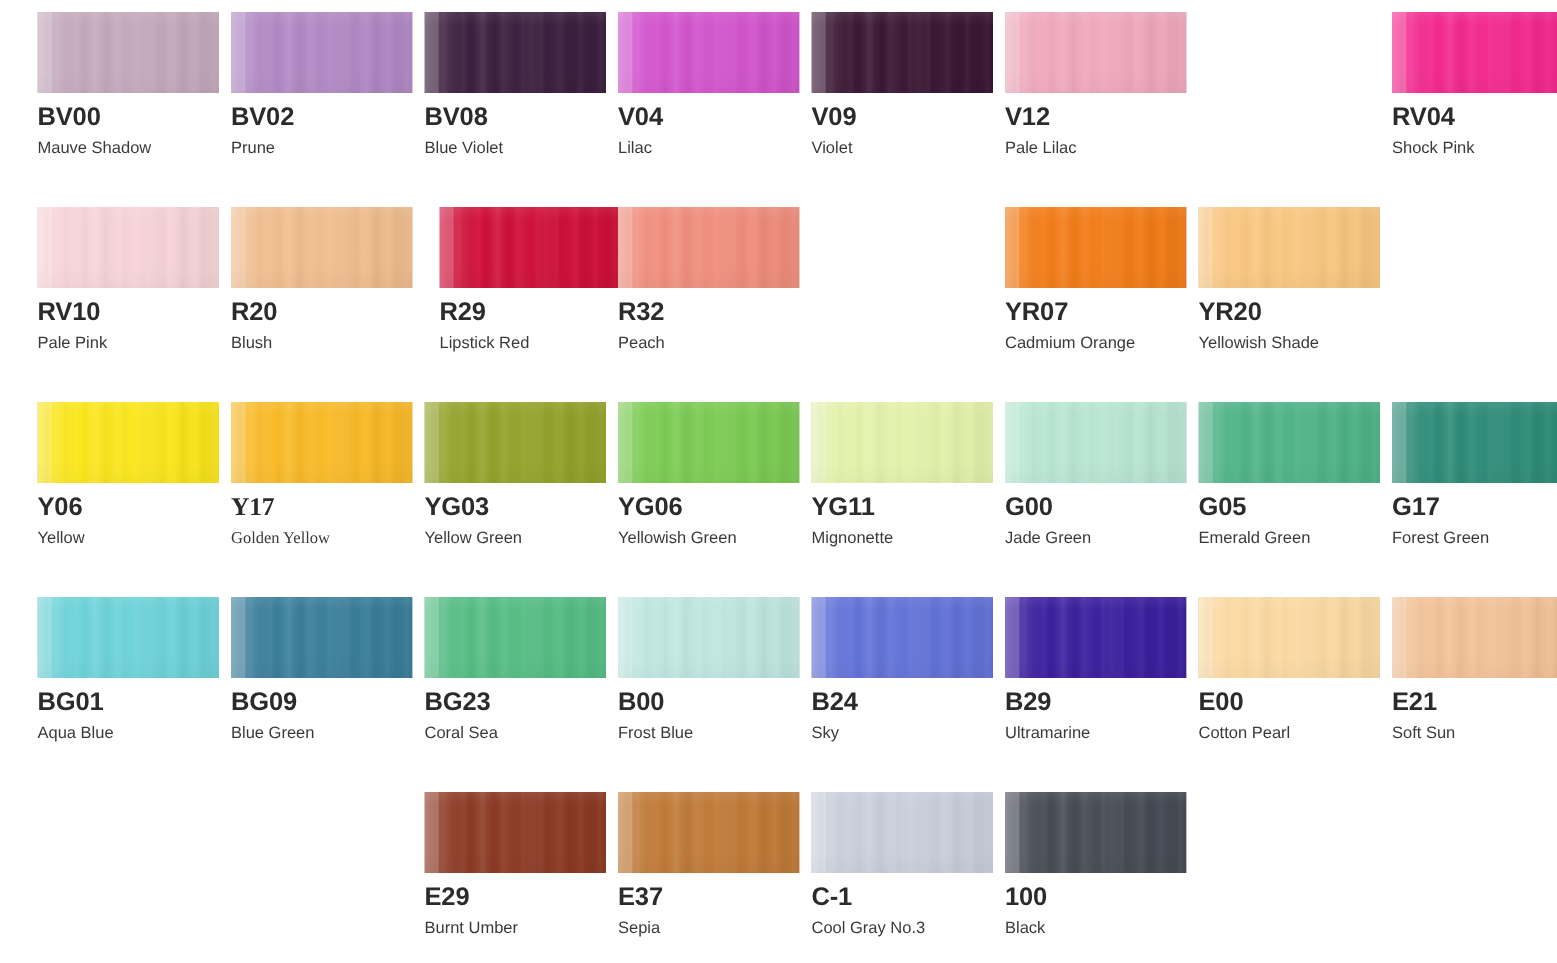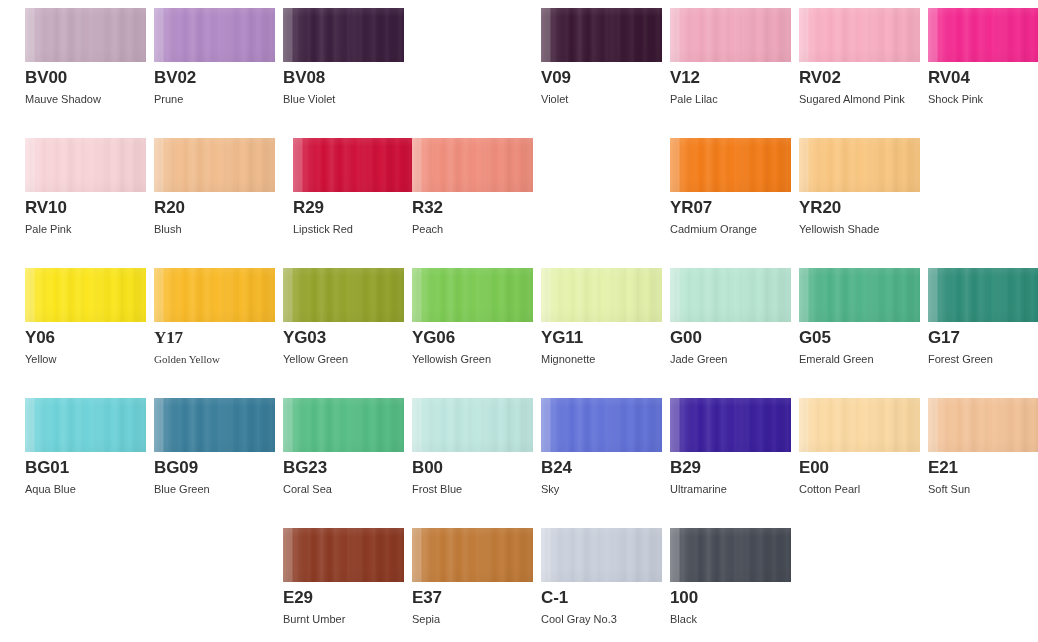--- a/index.html
+++ b/index.html
@@ -138,50 +138,50 @@
     <div class="cell" style="left: 258px; top: 0px;">
       <div class="swatch">
         <div class="base" style="background: rgb(60, 31, 63);"></div>
         <div class="streaks"></div>
         <div class="streaks2"></div>
         <div class="vshade"></div>
       </div>
       <div class="code">BV08</div>
       <div class="name">Blue Violet</div>
     </div>
+    <div class="cell" style="left: 387px; top: 0px;">
+      <div class="swatch">
+        <div class="base" style="background: rgb(210, 84, 205);"></div>
+        <div class="streaks"></div>
+        <div class="streaks2"></div>
+        <div class="vshade"></div>
+      </div>
+      <div class="code">V04</div>
+      <div class="name">Lilac</div>
+    </div>
     <div class="cell" style="left: 516px; top: 0px;">
       <div class="swatch">
         <div class="base" style="background: rgb(58, 23, 51);"></div>
         <div class="streaks"></div>
         <div class="streaks2"></div>
         <div class="vshade"></div>
       </div>
       <div class="code">V09</div>
       <div class="name">Violet</div>
     </div>
     <div class="cell" style="left: 645px; top: 0px;">
       <div class="swatch">
         <div class="base" style="background: rgb(240, 168, 189);"></div>
         <div class="streaks"></div>
         <div class="streaks2"></div>
         <div class="vshade"></div>
       </div>
       <div class="code">V12</div>
       <div class="name">Pale Lilac</div>
     </div>
-    <div class="cell" style="left: 774px; top: 0px;">
-      <div class="swatch">
-        <div class="base" style="background: rgb(248, 174, 194);"></div>
-        <div class="streaks"></div>
-        <div class="streaks2"></div>
-        <div class="vshade"></div>
-      </div>
-      <div class="code">RV02</div>
-      <div class="name">Sugared Almond Pink</div>
-    </div>
     <div class="cell" style="left: 903px; top: 0px;">
       <div class="swatch">
         <div class="base" style="background: rgb(243, 40, 143);"></div>
         <div class="streaks"></div>
         <div class="streaks2"></div>
         <div class="vshade"></div>
       </div>
       <div class="code">RV04</div>
       <div class="name">Shock Pink</div>
     </div>

